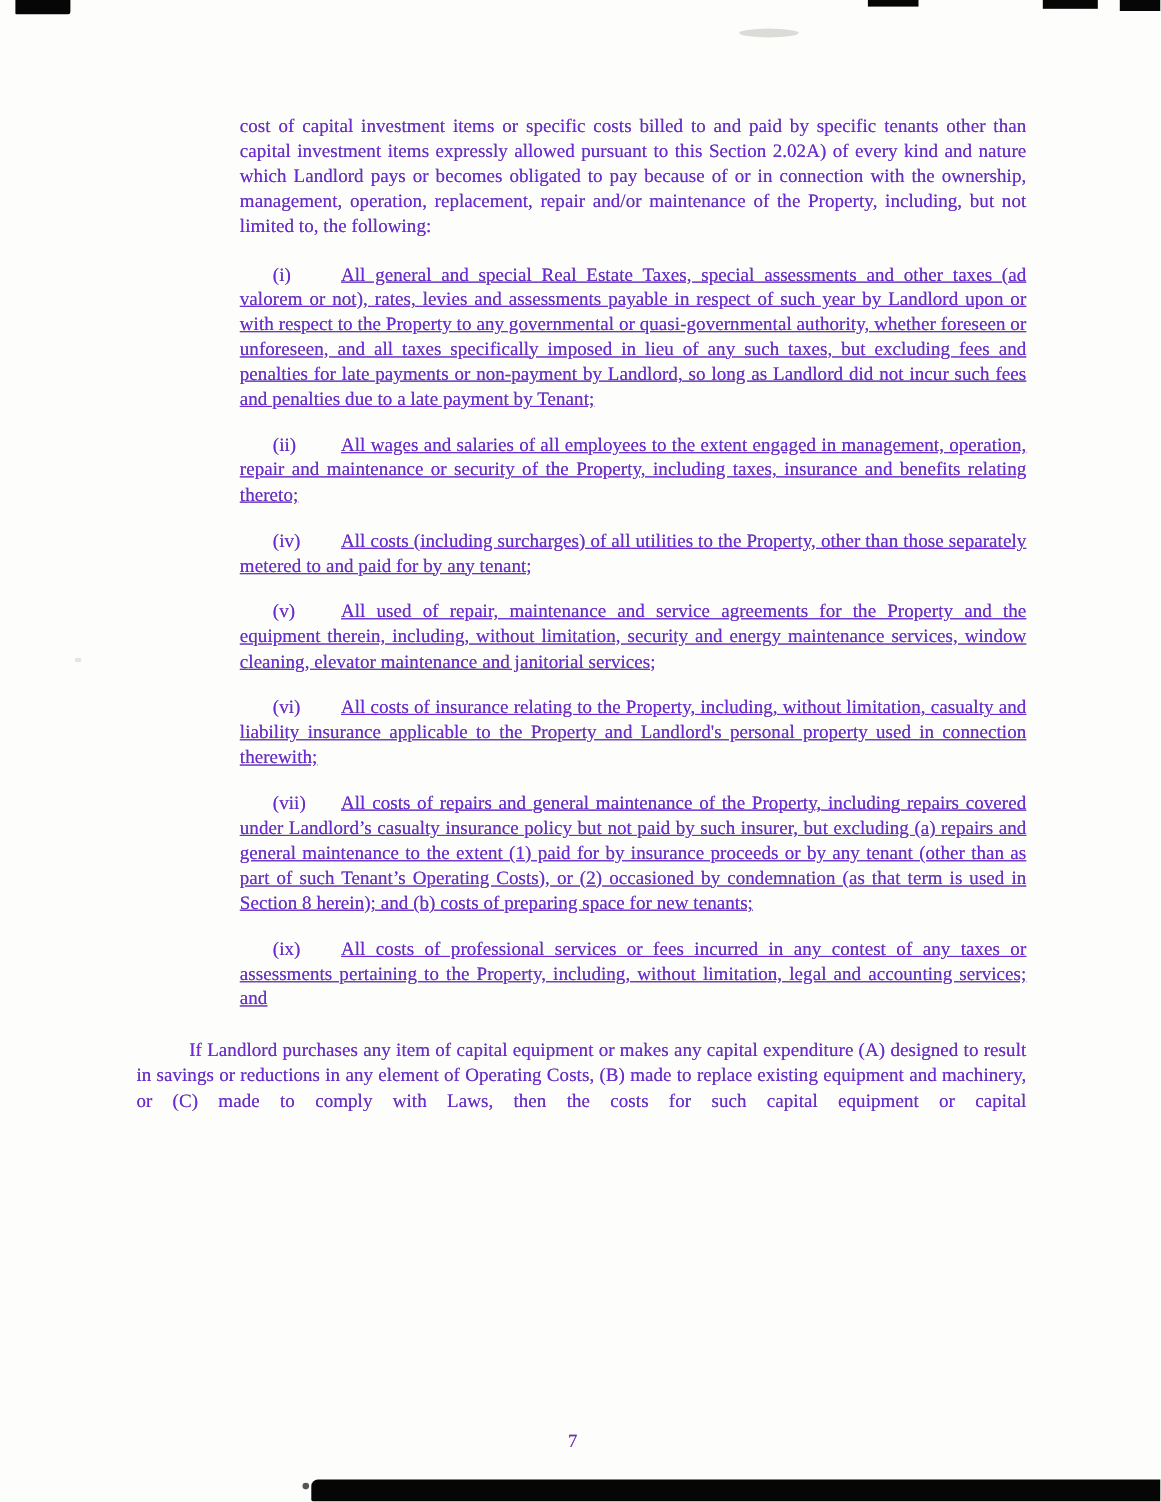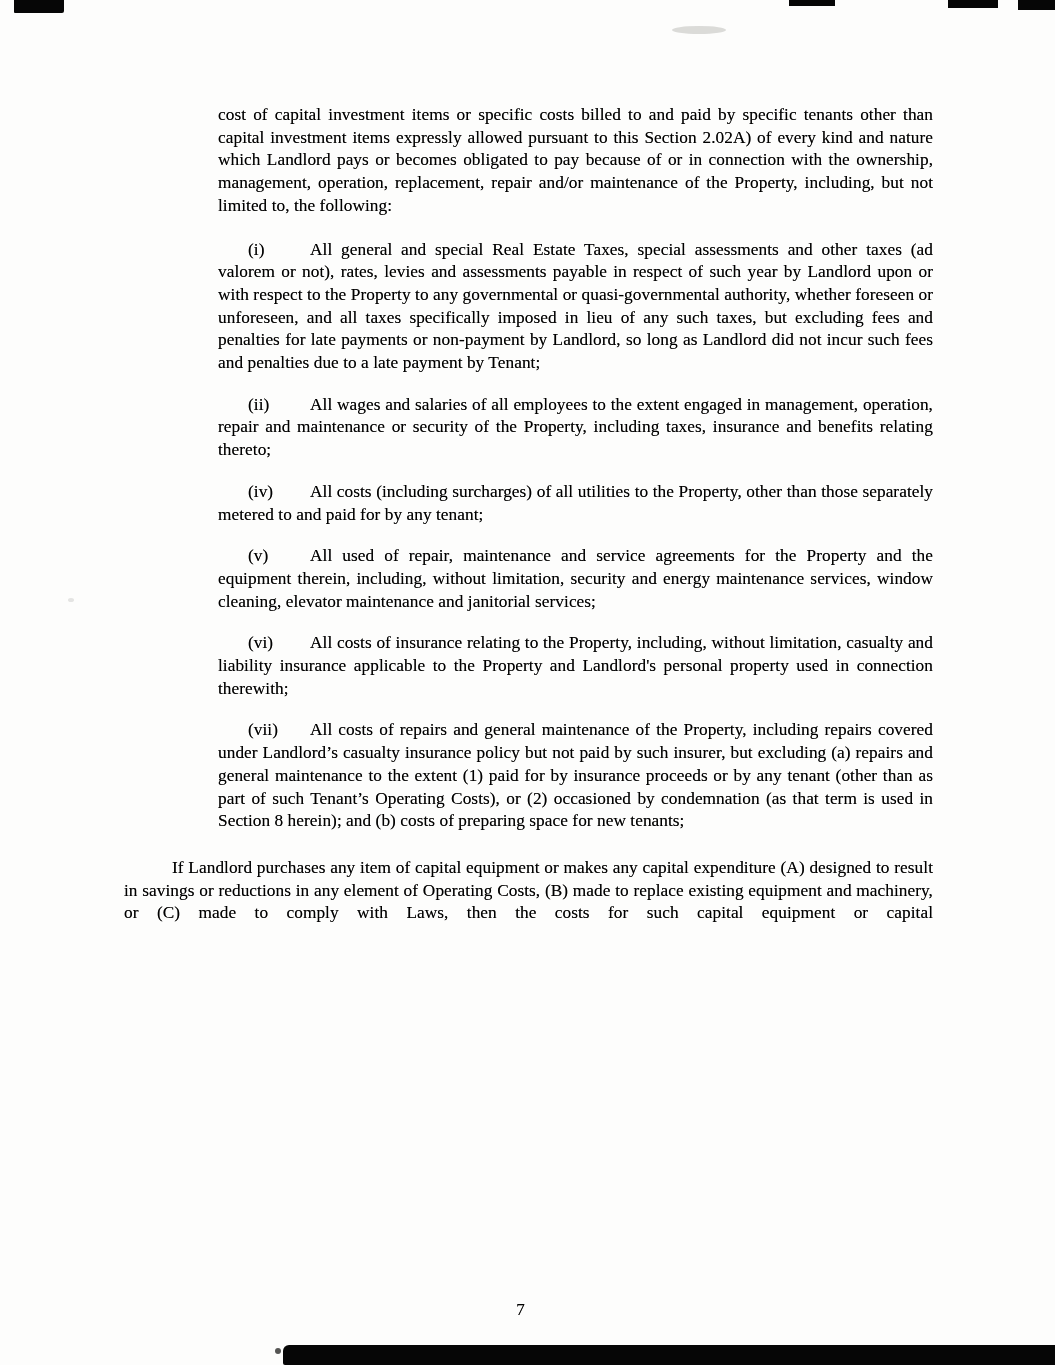--- a/index.html
+++ b/index.html
@@ -7,36 +7,36 @@
   body {
     background: #ffffff;
     font-family: "Liberation Serif", "DejaVu Serif", serif;
   }
   .page {
     position: relative;
     width: 1055px;
     height: 1365px;
     background: #fdfdfc;
     overflow: hidden;
-    color: #000000;
+    color: #6d28d9;
   }
   .doc {
     position: absolute;
     left: 124px;
     top: 104px;
     width: 809px;
     font-size: 17.3px;
     line-height: 22.7px;
     text-align: justify;
     letter-spacing: 0.05px;
     text-shadow: 0 0 0.5px rgba(20,18,16,0.55);
   }
   .indented { margin-left: 94px; }
   .para { margin: 0 0 21px 0; padding: 0; }
-  .para.item { margin-bottom: 19px; }
+  .para.item { margin-bottom: 19px; text-decoration: underline; }
   .item-label {
     display: inline-block;
     width: 92px;
     padding-left: 30px;
     box-sizing: border-box;
     text-align: left;
   }
   .para.closing {
     margin: 24px 0 0 0;
     text-indent: 48px;
@@ -83,19 +83,20 @@
   <div class="doc">
     <div class="indented">
       <p class="para intro">cost of capital investment items or specific costs billed to and paid by specific tenants other than capital investment items expressly allowed pursuant to this Section 2.02A) of every kind and nature which Landlord pays or becomes obligated to pay because of or in connection with the ownership, management, operation, replacement, repair and/or maintenance of the Property, including, but not limited to, the following:</p>
       <div id="list">
           <p class="para item"><span class="item-label">(i)</span><span>All general and special Real Estate Taxes, special assessments and other taxes (ad valorem or not), rates, levies and assessments payable in respect of such year by Landlord upon or with respect to the Property to any governmental or quasi-governmental authority, whether foreseen or unforeseen, and all taxes specifically imposed in lieu of any such taxes, but excluding fees and penalties for late payments or non-payment by Landlord, so long as Landlord did not incur such fees and penalties due to a late payment by Tenant;</span></p>
           <p class="para item"><span class="item-label">(ii)</span><span>All wages and salaries of all employees to the extent engaged in management, operation, repair and maintenance or security of the Property, including taxes, insurance and benefits relating thereto;</span></p>
           <p class="para item"><span class="item-label">(iv)</span><span>All costs (including surcharges) of all utilities to the Property, other than those separately metered to and paid for by any tenant;</span></p>
           <p class="para item"><span class="item-label">(v)</span><span>All used of repair, maintenance and service agreements for the Property and the equipment therein, including, without limitation, security and energy maintenance services, window cleaning, elevator maintenance and janitorial services;</span></p>
           <p class="para item"><span class="item-label">(vi)</span><span>All costs of insurance relating to the Property, including, without limitation, casualty and liability insurance applicable to the Property and Landlord's personal property used in connection therewith;</span></p>
           <p class="para item"><span class="item-label">(vii)</span><span>All costs of repairs and general maintenance of the Property, including repairs covered under Landlord’s casualty insurance policy but not paid by such insurer, but excluding (a) repairs and general maintenance to the extent (1) paid for by insurance proceeds or by any tenant (other than as part of such Tenant’s Operating Costs), or (2) occasioned by condemnation (as that term is used in Section 8 herein); and (b) costs of preparing space for new tenants;</span></p>
+          <p class="para item"><span class="item-label">(ix)</span><span>All costs of professional services or fees incurred in any contest of any taxes or assessments pertaining to the Property, including, without limitation, legal and accounting services; and</span></p>
         </div>
     </div>
     <p class="para closing">If Landlord purchases any item of capital equipment or makes any capital expenditure (A) designed to result in savings or reductions in any element of Operating Costs, (B) made to replace existing equipment and machinery, or (C) made to comply with Laws, then the costs for such capital equipment or capital</p>
   </div>
 
   <div class="pagenum">7</div>
 </div>
 
 </body></html>

